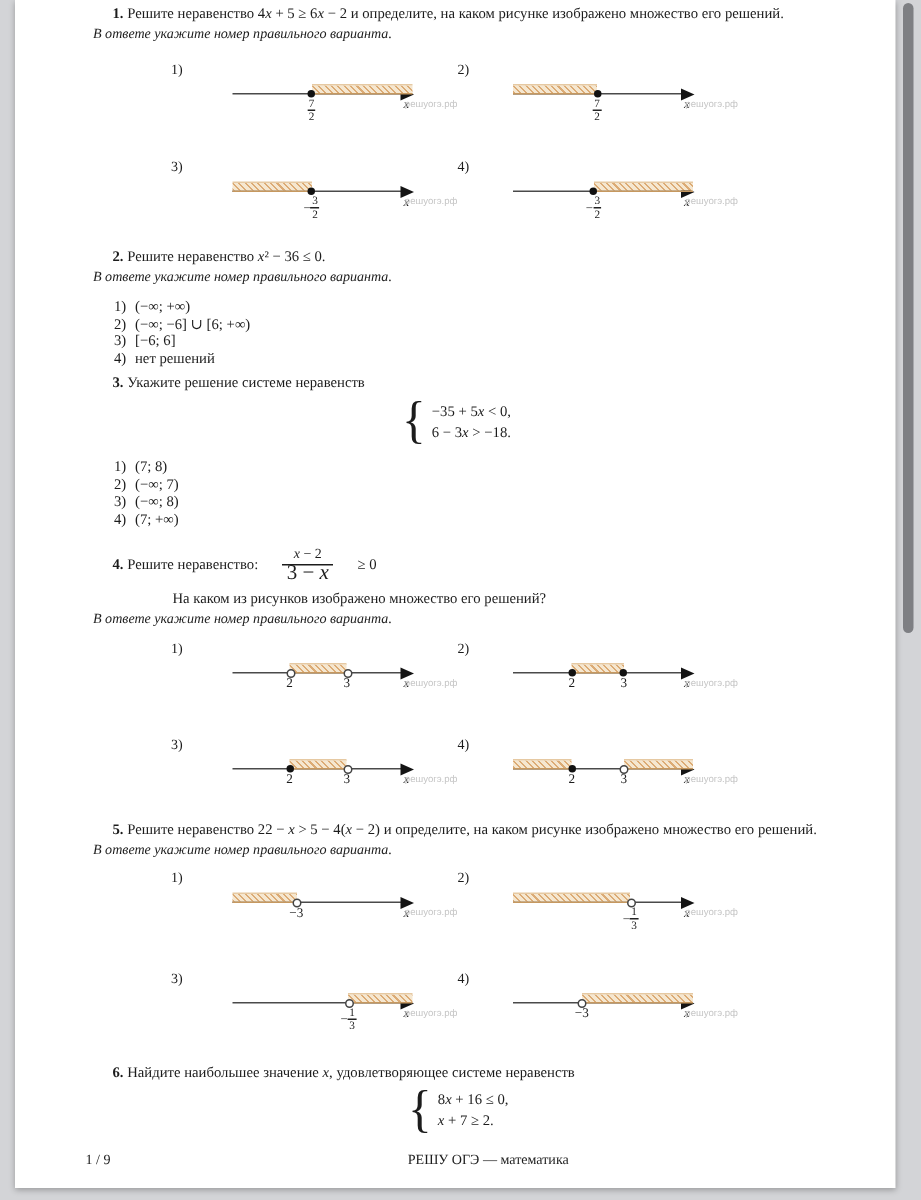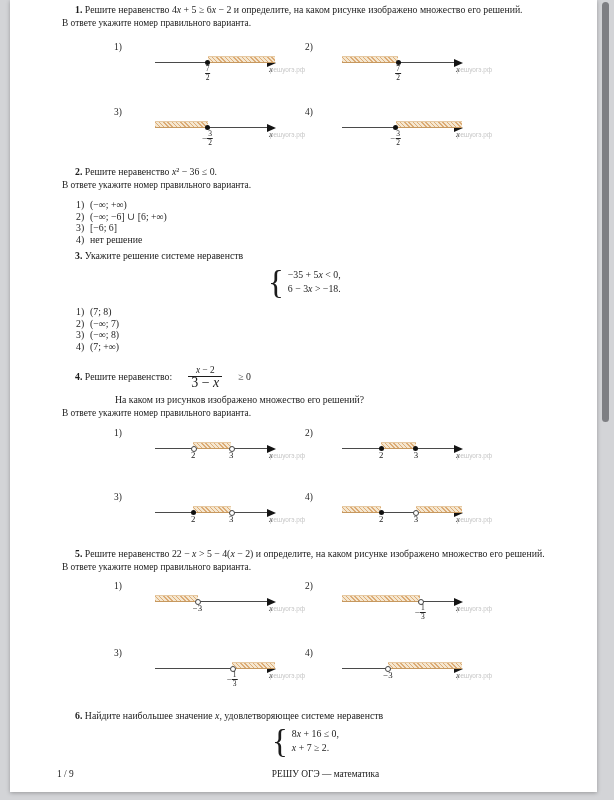--- a/index.html
+++ b/index.html
@@ -9,21 +9,21 @@
     font-family:"Liberation Serif","DejaVu Serif",serif;
     color:#1c1c1c;
   }
   .page{
     position:absolute;left:10px;top:0;width:587px;height:792px;
     background:#ffffff;box-shadow:0 1px 4px rgba(0,0,0,.28);
   }
   .sb-thumb{position:absolute;right:5px;top:2px;width:7px;height:420px;background:#7e7f83;border-radius:4px;}
   .stmt{position:absolute;font-size:9.8px;line-height:12px;white-space:nowrap;}
   .stmt b{font-weight:bold;}
-  .note{position:absolute;font-size:9.4px;white-space:nowrap;}
+  .note{position:absolute;font-size:9.4px;font-style:italic;white-space:nowrap;}
   .opts{position:absolute;font-size:9.8px;line-height:11.6px;white-space:nowrap;}
   .opts .row{height:11.6px;}
   .opts .k{display:inline-block;min-width:14px;}
   i{font-style:italic;}
   
   .sys{position:absolute;display:flex;align-items:center;}
   .sys .brace{font-size:33px;line-height:33px;font-weight:400;margin-right:4px;transform:scaleY(1.05);}
   .sys .lines div{font-size:9.8px;line-height:14px;white-space:nowrap;}
   
   .bigfrac{display:inline-block;vertical-align:middle;text-align:center;margin:0 16px;}
@@ -116,21 +116,21 @@
 
   <div class="stmt" style="left:65px;top:166px;">
     <b>2.</b>
     <span>Решите неравенство <i>x</i>² − 36 ≤ 0.</span>
   </div>
   <div class="note" style="left:52px;top:180px;">В ответе укажите номер правильного варианта.</div>
   <div class="opts" style="left:66px;top:199px;">
     <div class="row"><span class="k">1)</span><span>(−∞; +∞)</span></div>
     <div class="row"><span class="k">2)</span><span>(−∞; −6] ∪ [6; +∞)</span></div>
     <div class="row"><span class="k">3)</span><span>[−6; 6]</span></div>
-    <div class="row"><span class="k">4)</span><span>нет решение</span></div>
+    <div class="row"><span class="k">4)</span><span>нет решений</span></div>
   </div>
 
   <div class="stmt" style="left:65px;top:250px;">
     <b>3.</b>
     <span>Укажите решение системе неравенств</span>
   </div>
   <div class="sys" style="left:258px;top:265px;">
     <span class="brace">{</span>
     <span class="lines">
       <div>−35 + 5<i>x</i> &lt; 0,</div>

